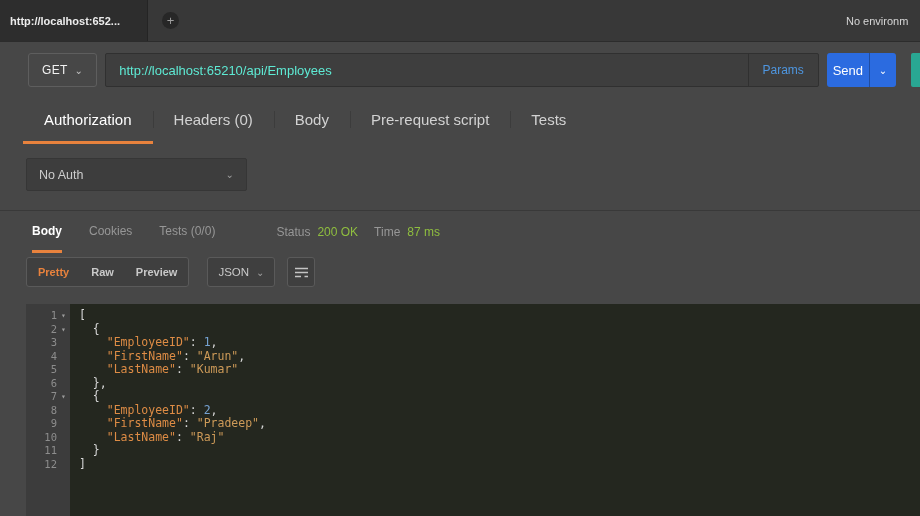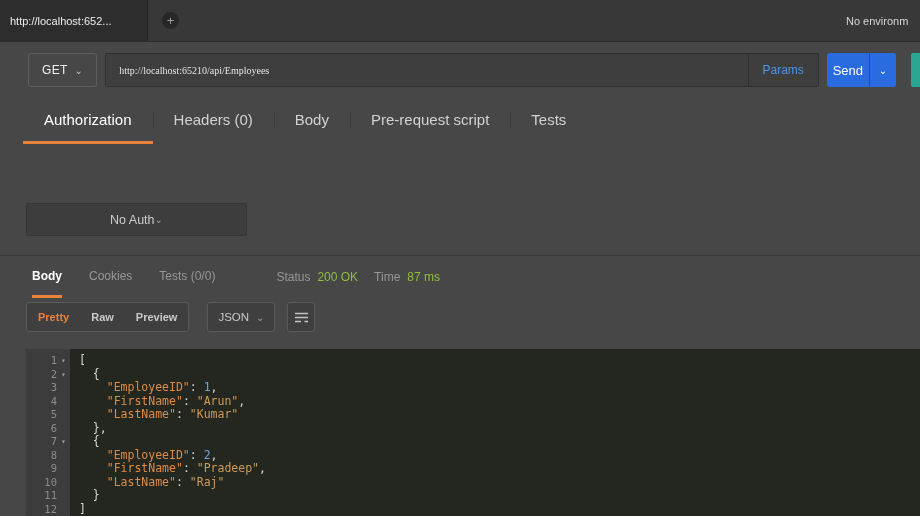--- a/index.html
+++ b/index.html
@@ -4,47 +4,47 @@
 <style>
   * { margin:0; padding:0; box-sizing:border-box; }
   html,body { width:920px; height:516px; }
   body { font-family:"Liberation Sans",sans-serif; background:#474747; overflow:hidden; }
   :root { --accent-orange:#e8823d; --send-blue:#2b6be0; --params-blue:#4e96e0; --status-green:#8fbe3f; --save-teal:#29a793; }
   .app { width:920px; height:516px; display:flex; flex-direction:column; background:#474747; position:relative; }
 
   
   .topbar { flex:0 0 42px; background:#383838; display:flex; align-items:center; border-bottom:1px solid #2c2c2c; }
   .tab { width:148px; height:100%; background:#2d2d2d; border-right:1px solid #242424; display:flex; align-items:center; padding:0 10px; cursor:pointer; }
-  .tab-title { color:#ececec; font-size:11px; font-weight:normal; white-space:nowrap; overflow:hidden; }
+  .tab-title { color:#ececec; font-size:11px; font-weight:bold; white-space:nowrap; overflow:hidden; }
   .plus-btn { width:17px; height:17px; border-radius:50%; background:#272727; color:#a0a0a0; font-size:13px; display:flex; align-items:center; justify-content:center; margin-left:14px; cursor:pointer; }
   .env { margin-left:auto; width:74px; color:#d6d6d6; font-size:11px; white-space:nowrap; overflow:hidden; cursor:pointer; }
 
   
   .request-row { flex:0 0 56px; display:flex; align-items:center; padding:0 16px 0 28px; position:relative; }
   .method-select { height:34px; display:flex; align-items:center; gap:7px; padding:0 13px; border:1px solid #5e5e5e; border-radius:3px; color:#f2f2f2; font-size:12px; letter-spacing:.3px; cursor:pointer; }
   .chev { font-size:10px; color:#c2c2c2; }
   .chev2 { font-size:10px; color:#9e9e9e; }
   .url-group { flex:1; height:34px; margin-left:8px; display:flex; background:#3e3e3e; border:1px solid #303030; border-radius:2px; }
-  .url-input { flex:1; background:transparent; border:0; outline:0; color:#e5e5e5; font-size:10px; padding:0 13px; font-family:Liberation Serif, serif; }
+  .url-input { flex:1; background:transparent; border:0; outline:0; color:#5eead4; font-size:13px; padding:0 13px; font-family:Liberation Sans, sans-serif; }
   .params-btn { width:70px; display:flex; align-items:center; justify-content:center; border-left:1px solid #303030; color:var(--params-blue); font-size:12px; cursor:pointer; }
   .send-group { display:flex; height:34px; margin-left:8px; margin-right:8px; }
   .send-btn { background:var(--send-blue); color:#fff; font-size:13px; display:flex; align-items:center; padding:0 6px; border-radius:3px 0 0 3px; cursor:pointer; }
   .send-caret { width:27px; background:var(--send-blue); border-left:1px solid rgba(0,0,0,.28); border-radius:0 3px 3px 0; display:flex; align-items:center; justify-content:center; cursor:pointer; }
   .send-caret span { color:#fff; font-size:10px; }
   .save-sliver { position:absolute; right:0; top:11px; width:9px; height:34px; background:var(--save-teal); border-radius:2px 0 0 2px; cursor:pointer; }
 
   
   .req-tabs { flex:0 0 46px; display:flex; align-items:stretch; padding-left:23px; }
   .req-tab { display:flex; align-items:center; padding:0 21px; color:#d2d2d2; font-size:15px; border-bottom:3px solid transparent; cursor:pointer; position:relative; }
   .req-tab + .req-tab::before { content:""; position:absolute; left:0; top:13px; bottom:13px; width:1px; background:#3c3c3c; }
   .req-tab.active { color:#fff; border-bottom-color:var(--accent-orange); }
 
   
   .auth-row { flex:0 0 47px; padding:14px 0 0 26px; }
-  .auth-select { width:221px; height:33px; background:#3d3d3d; border:1px solid #363636; border-radius:2px; display:flex; align-items:center; justify-content:center; padding:0 12px; color:#cdcdcd; font-size:12.5px; cursor:pointer;margin-top:45px; }
+  .auth-select { width:221px; height:33px; background:#3d3d3d; border:1px solid #363636; border-radius:2px; display:flex; align-items:center; justify-content:space-between; padding:0 12px; color:#cdcdcd; font-size:12.5px; cursor:pointer; }
 
   
   .resp-section { flex:1; margin-top:19px; border-top:1px solid #393939; display:flex; flex-direction:column; min-height:0; }
   .resp-meta { flex:0 0 42px; display:flex; align-items:stretch; padding-left:32px; }
   .resp-tabs { display:flex; align-items:stretch; }
   .resp-tab { display:flex; align-items:center; margin-right:27px; color:#979797; font-size:12px; border-bottom:3px solid transparent; cursor:pointer; }
   .resp-tab.active { color:#fff; font-weight:bold; border-bottom-color:var(--accent-orange); }
   .status-group { display:flex; align-items:center; margin-left:34px; font-size:12px; }
   .meta-label { color:#979797; margin-right:7px; }
   .meta-label.time { margin-left:16px; }

